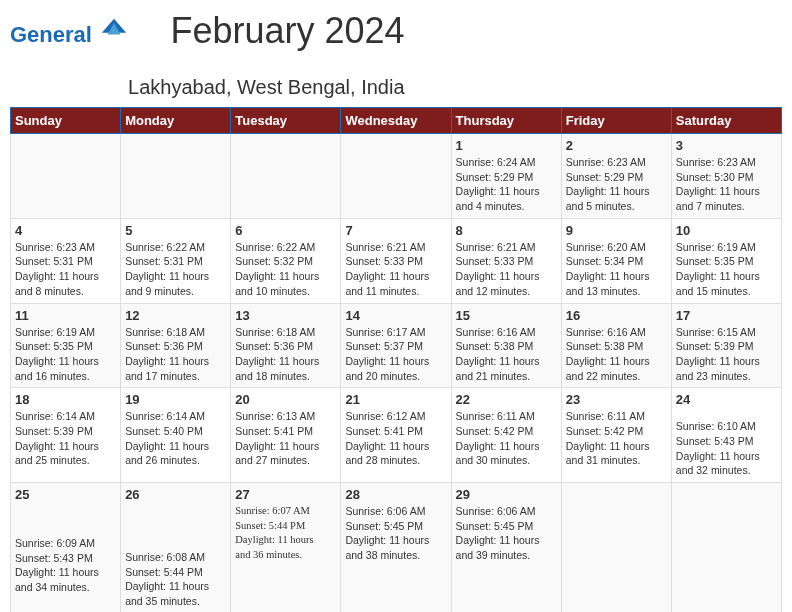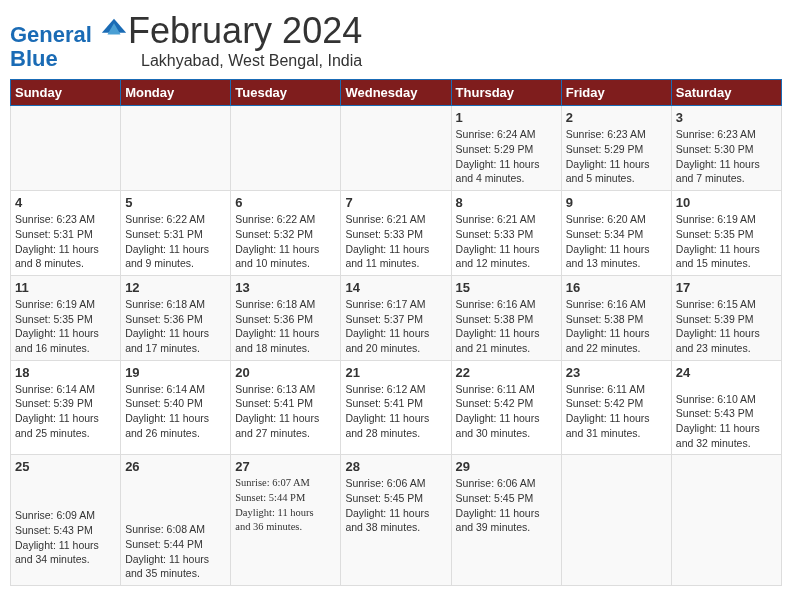--- a/index.html
+++ b/index.html
@@ -37,23 +37,24 @@
     }
     .title-block {
       text-align: right;
     }
     .title-block h1 {
       font-size: 36px;
       font-weight: normal;
       color: #333;
     }
     .title-block h2 {
-      font-size: 16px;
+      font-size: 20px;
       font-weight: normal;
       color: #333;
+      margin-top: 24px;
     }
     table {
       width: 100%;
       border-collapse: collapse;
       table-layout: fixed;
     }
     thead tr {
       background-color: #7f1d1d;
       color: #fff;
     }
@@ -99,21 +100,20 @@
 <div class="header">
   <div class="logo">
     <div>
       <div class="logo-text">
         <span>General</span>
         <svg class="logo-icon" viewBox="0 0 30 30">
           <polygon points="2,20 15,5 28,20" fill="#1a6bb5"></polygon>
           <polygon points="8,22 15,10 22,22" fill="#4a9fd4"></polygon>
         </svg>
       </div>
-      <div class="logo-text" style="color:#1a6bb5;">Blue</div>
     </div>
   </div>
   <div class="title-block">
     <h1>February 2024</h1>
     <h2>Lakhyabad, West Bengal, India</h2>
   </div>
 </div>
 
 <table>
   <thead>

